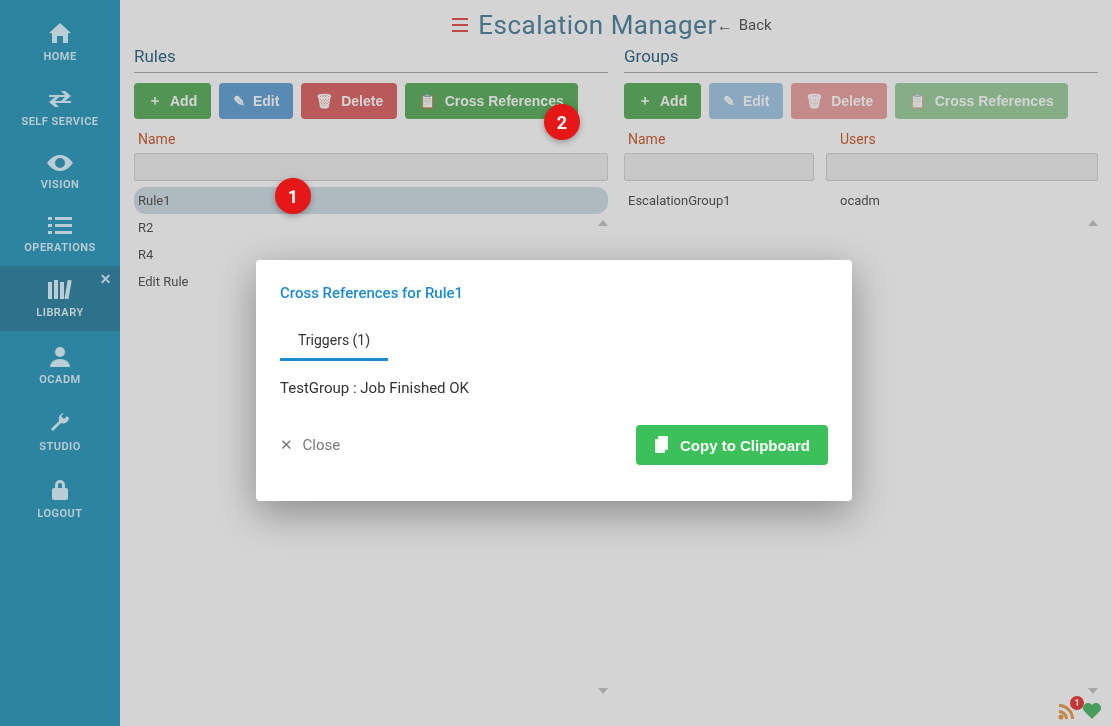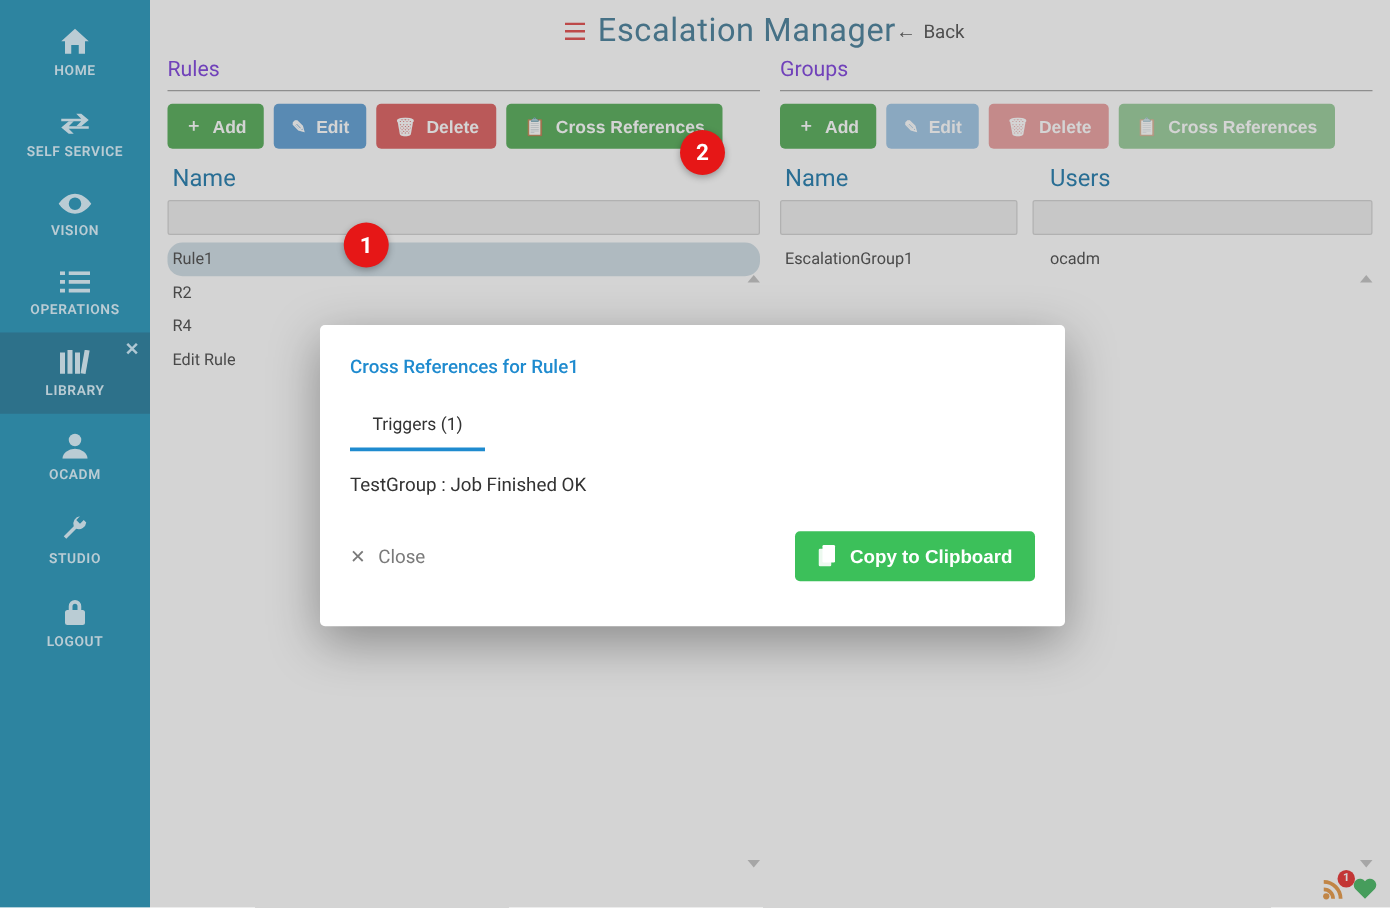--- a/index.html
+++ b/index.html
@@ -18,29 +18,29 @@
   .main { position: absolute; left: 120px; top: 0; right: 0; bottom: 0; background: #ffffff; }
   .topbar { display: flex; align-items: center; justify-content: center; padding: 10px 18px 4px 10px; }
   .topbar-left { display: flex; align-items: center; gap: 10px; }
   .menu-icon { color: #d33; font-size: 18px; }
   .page-title { font-size: 26px; font-weight: 400; color: #2f6d8c; letter-spacing: 0.5px; }
   .back { display: flex; align-items: center; gap: 6px; color: #3a3a3a; font-size: 15px; cursor: pointer; }
   .back .arrow { font-size: 16px; }
 
   .columns { display: flex; gap: 16px; padding: 0 14px; height: calc(100% - 70px); }
   .col { flex: 1; position: relative; }
-  .section-title { font-size: 17px; font-weight: 400; color: #6d28d9; padding: 2px 0 6px; border-bottom: 1px solid #999; margin-bottom: 10px; }
+  .section-title { font-size: 17px; font-weight: 400; color: #0c4a6e; padding: 2px 0 6px; border-bottom: 1px solid #999; margin-bottom: 10px; }
   .btn-row { display: flex; gap: 8px; margin-bottom: 10px; }
   .btn { display: inline-flex; align-items: center; gap: 8px; color: #fff; border: none; border-radius: 4px; padding: 0 14px; height: 36px; font-size: 14px; font-weight: 600; cursor: pointer; }
   .btn .bicon { font-size: 14px; }
   .btn-green { background: #3fa142; }
   .btn-blue  { background: #4a93cf; }
   .btn-red   { background: #d94b4b; }
   .btn.disabled { opacity: 0.6; cursor: default; }
-  .col-headers { display: flex; gap: 12px; font-size: 19px; color: #0369a1; padding: 2px 4px 6px; }
+  .col-headers { display: flex; gap: 12px; font-size: 14px; color: #c2410c; padding: 2px 4px 6px; }
   .col-headers .h1 { width: 200px; }
   .search-row { display: flex; gap: 12px; margin-bottom: 6px; }
   .search-row input { height: 28px; border: 1px solid #ccc; background: #ececec; border-radius: 2px; padding: 0 6px; font-size: 13px; }
   .search-row .w-full { flex: 1; }
   .search-row .w-half { width: 190px; }
   .list { font-size: 13px; color: #333; }
   .list-row { display: flex; gap: 12px; padding: 6px 4px; border-bottom: 0; }
   .list-row.selected { background: #c9d9e2; border-radius: 12px; }
   .list-row .c1 { width: 200px; }
   .scroll-up { position: absolute; top: 176px; right: 0; width: 0; height: 0; border-left: 5px solid transparent; border-right: 5px solid transparent; border-bottom: 6px solid #bbb; }

